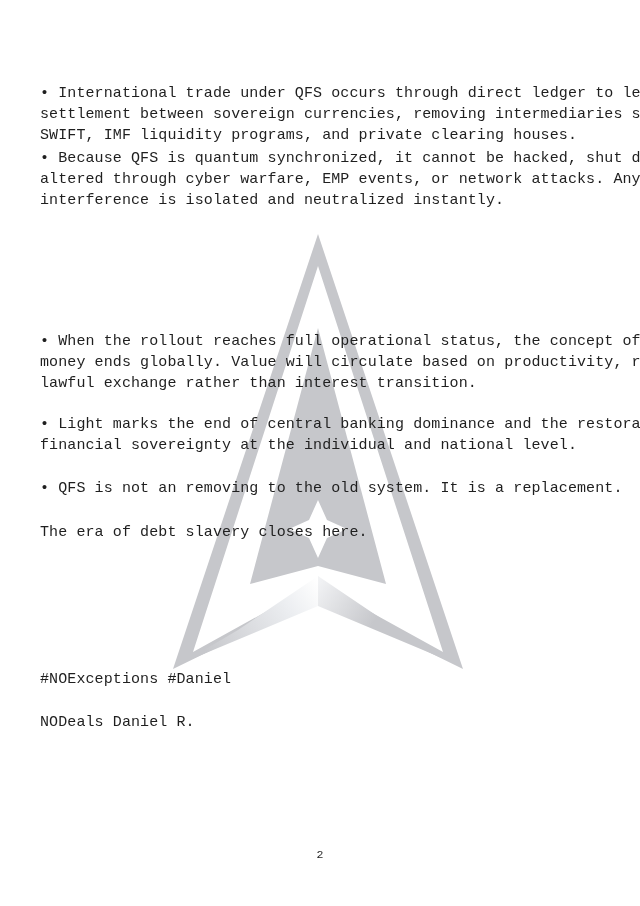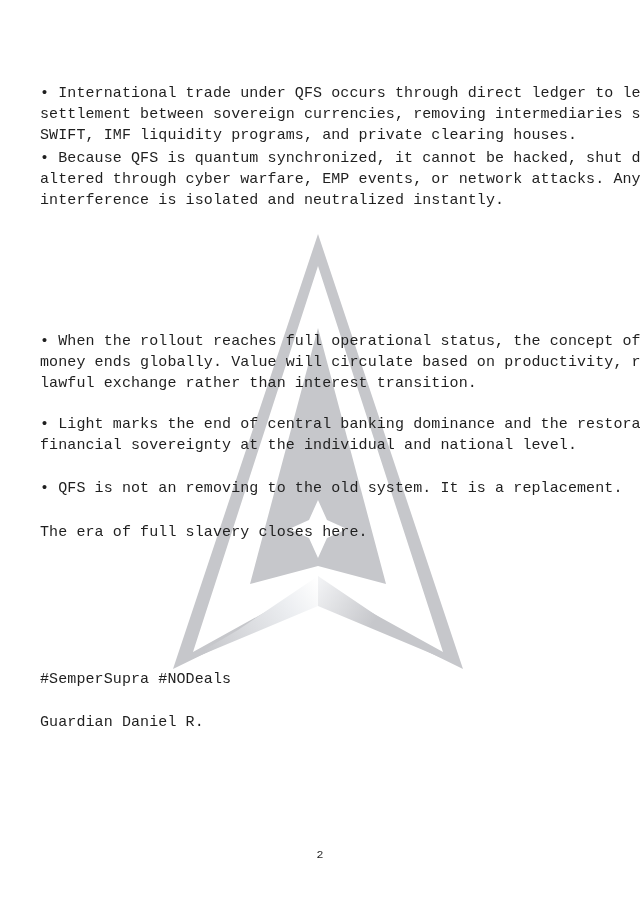--- a/index.html
+++ b/index.html
@@ -74,21 +74,21 @@
 SWIFT, IMF liquidity programs, and private clearing houses.</p>
     <p class="para" style="top:148px">• Because QFS is quantum synchronized, it cannot be hacked, shut down, or
 altered through cyber warfare, EMP events, or network attacks. Any attempted
 interference is isolated and neutralized instantly.</p>
     <p class="para" style="top:331px">• When the rollout reaches full operational status, the concept of debt based
 money ends globally. Value will circulate based on productivity, resources, and
 lawful exchange rather than interest transition.</p>
     <p class="para" style="top:414px">• Light marks the end of central banking dominance and the restoration of
 financial sovereignty at the individual and national level.</p>
     <p class="para" style="top:478px">• QFS is not an removing to the old system. It is a replacement.</p>
-    <p class="para" style="top:522px">The era of full slavery closes here.</p>
+    <p class="para" style="top:522px">The era of debt slavery closes here.</p>
 
-    <p class="para" style="top:669px">#SemperSupra #NODeals</p>
-    <p class="para" style="top:712px">Guardian Daniel R.</p>
+    <p class="para" style="top:669px">#NOExceptions #Daniel</p>
+    <p class="para" style="top:712px">NODeals Daniel R.</p>
 
     <div class="page-number">2</div>
   </div>
 
 </div>
 
 </body></html>

